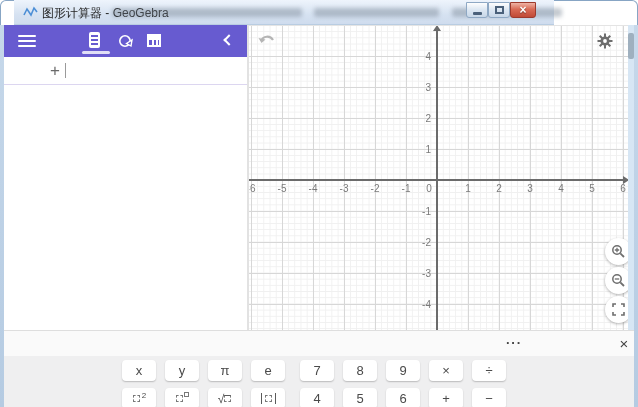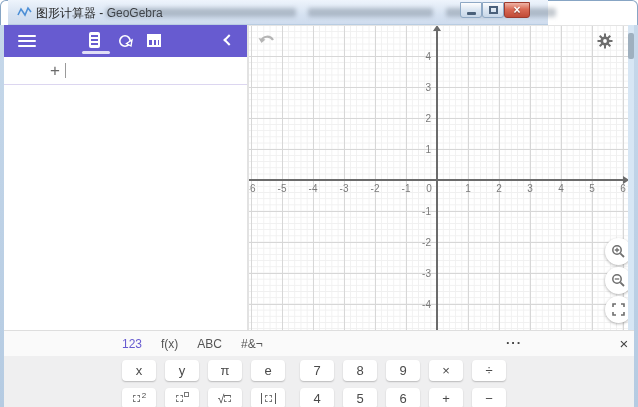--- a/index.html
+++ b/index.html
@@ -2,21 +2,21 @@
 <html><head>
 <meta charset="utf-8">
 <style>
   html,body{margin:0;padding:0;background:#fff;}
   *{box-sizing:border-box;font-family:"Liberation Sans","DejaVu Sans",sans-serif;}
   #stage{position:relative;width:638px;height:407px;overflow:hidden;background:#fff;}
 
   
   #win{position:absolute;inset:0;border-radius:6px 6px 0 0;overflow:hidden;
        box-shadow:0 0 0 1px #87a5c4 inset;}
-  #titlebar{position:absolute;left:8px;top:0;width:540px;height:25px;
+  #titlebar{position:absolute;left:14px;top:0;width:540px;height:25px;
        background:linear-gradient(#eef4fc,#d6e2f1 60%,#cfdcee);
        border-bottom:1px solid #b9cde2;}
   #title-icon{position:absolute;left:9px;top:6px;width:15px;height:12px;}
   #title-text{position:absolute;left:28px;top:5px;font-size:12px;color:#1f1f1f;white-space:nowrap;}
   .blur-blob{position:absolute;top:8px;height:9px;border-radius:2px;
        background:rgba(115,128,144,.42);filter:blur(2px);}
   .winbtn{position:absolute;top:2px;height:16px;width:22px;border:1px solid #8ea8c4;
        border-radius:0 0 3px 3px;background:linear-gradient(#fefefe,#dbe6f2 50%,#c8d7e8);
        display:flex;align-items:center;justify-content:center;}
   #btn-close{background:linear-gradient(#efb3a5,#d96a55 45%,#c04a36);border-color:#9d3a2d;width:26px;}
@@ -251,26 +251,20 @@
         </svg>
       </div>
     </div>
 
     <div id="gscroll">
       <div id="gscroll-thumb"></div>
     </div>
 
     <div id="kb">
       <div id="kb-tabbar">
-        <div id="kb-tabs">
-            <span class="kbtab active">123</span>
-            <span class="kbtab">f(x)</span>
-            <span class="kbtab">ABC</span>
-            <span class="kbtab">#&amp;¬</span>
-          </div>
         <div id="kb-more">···</div>
         <div id="kb-close">×</div>
       </div>
       <div id="kb-keys">
         <div class="keyrow" id="key-row-0">
             <div class="key">x</div>
             <div class="key">y</div>
             <div class="key">π</div>
             <div class="key">e</div>
             <div class="key grp">7</div>

